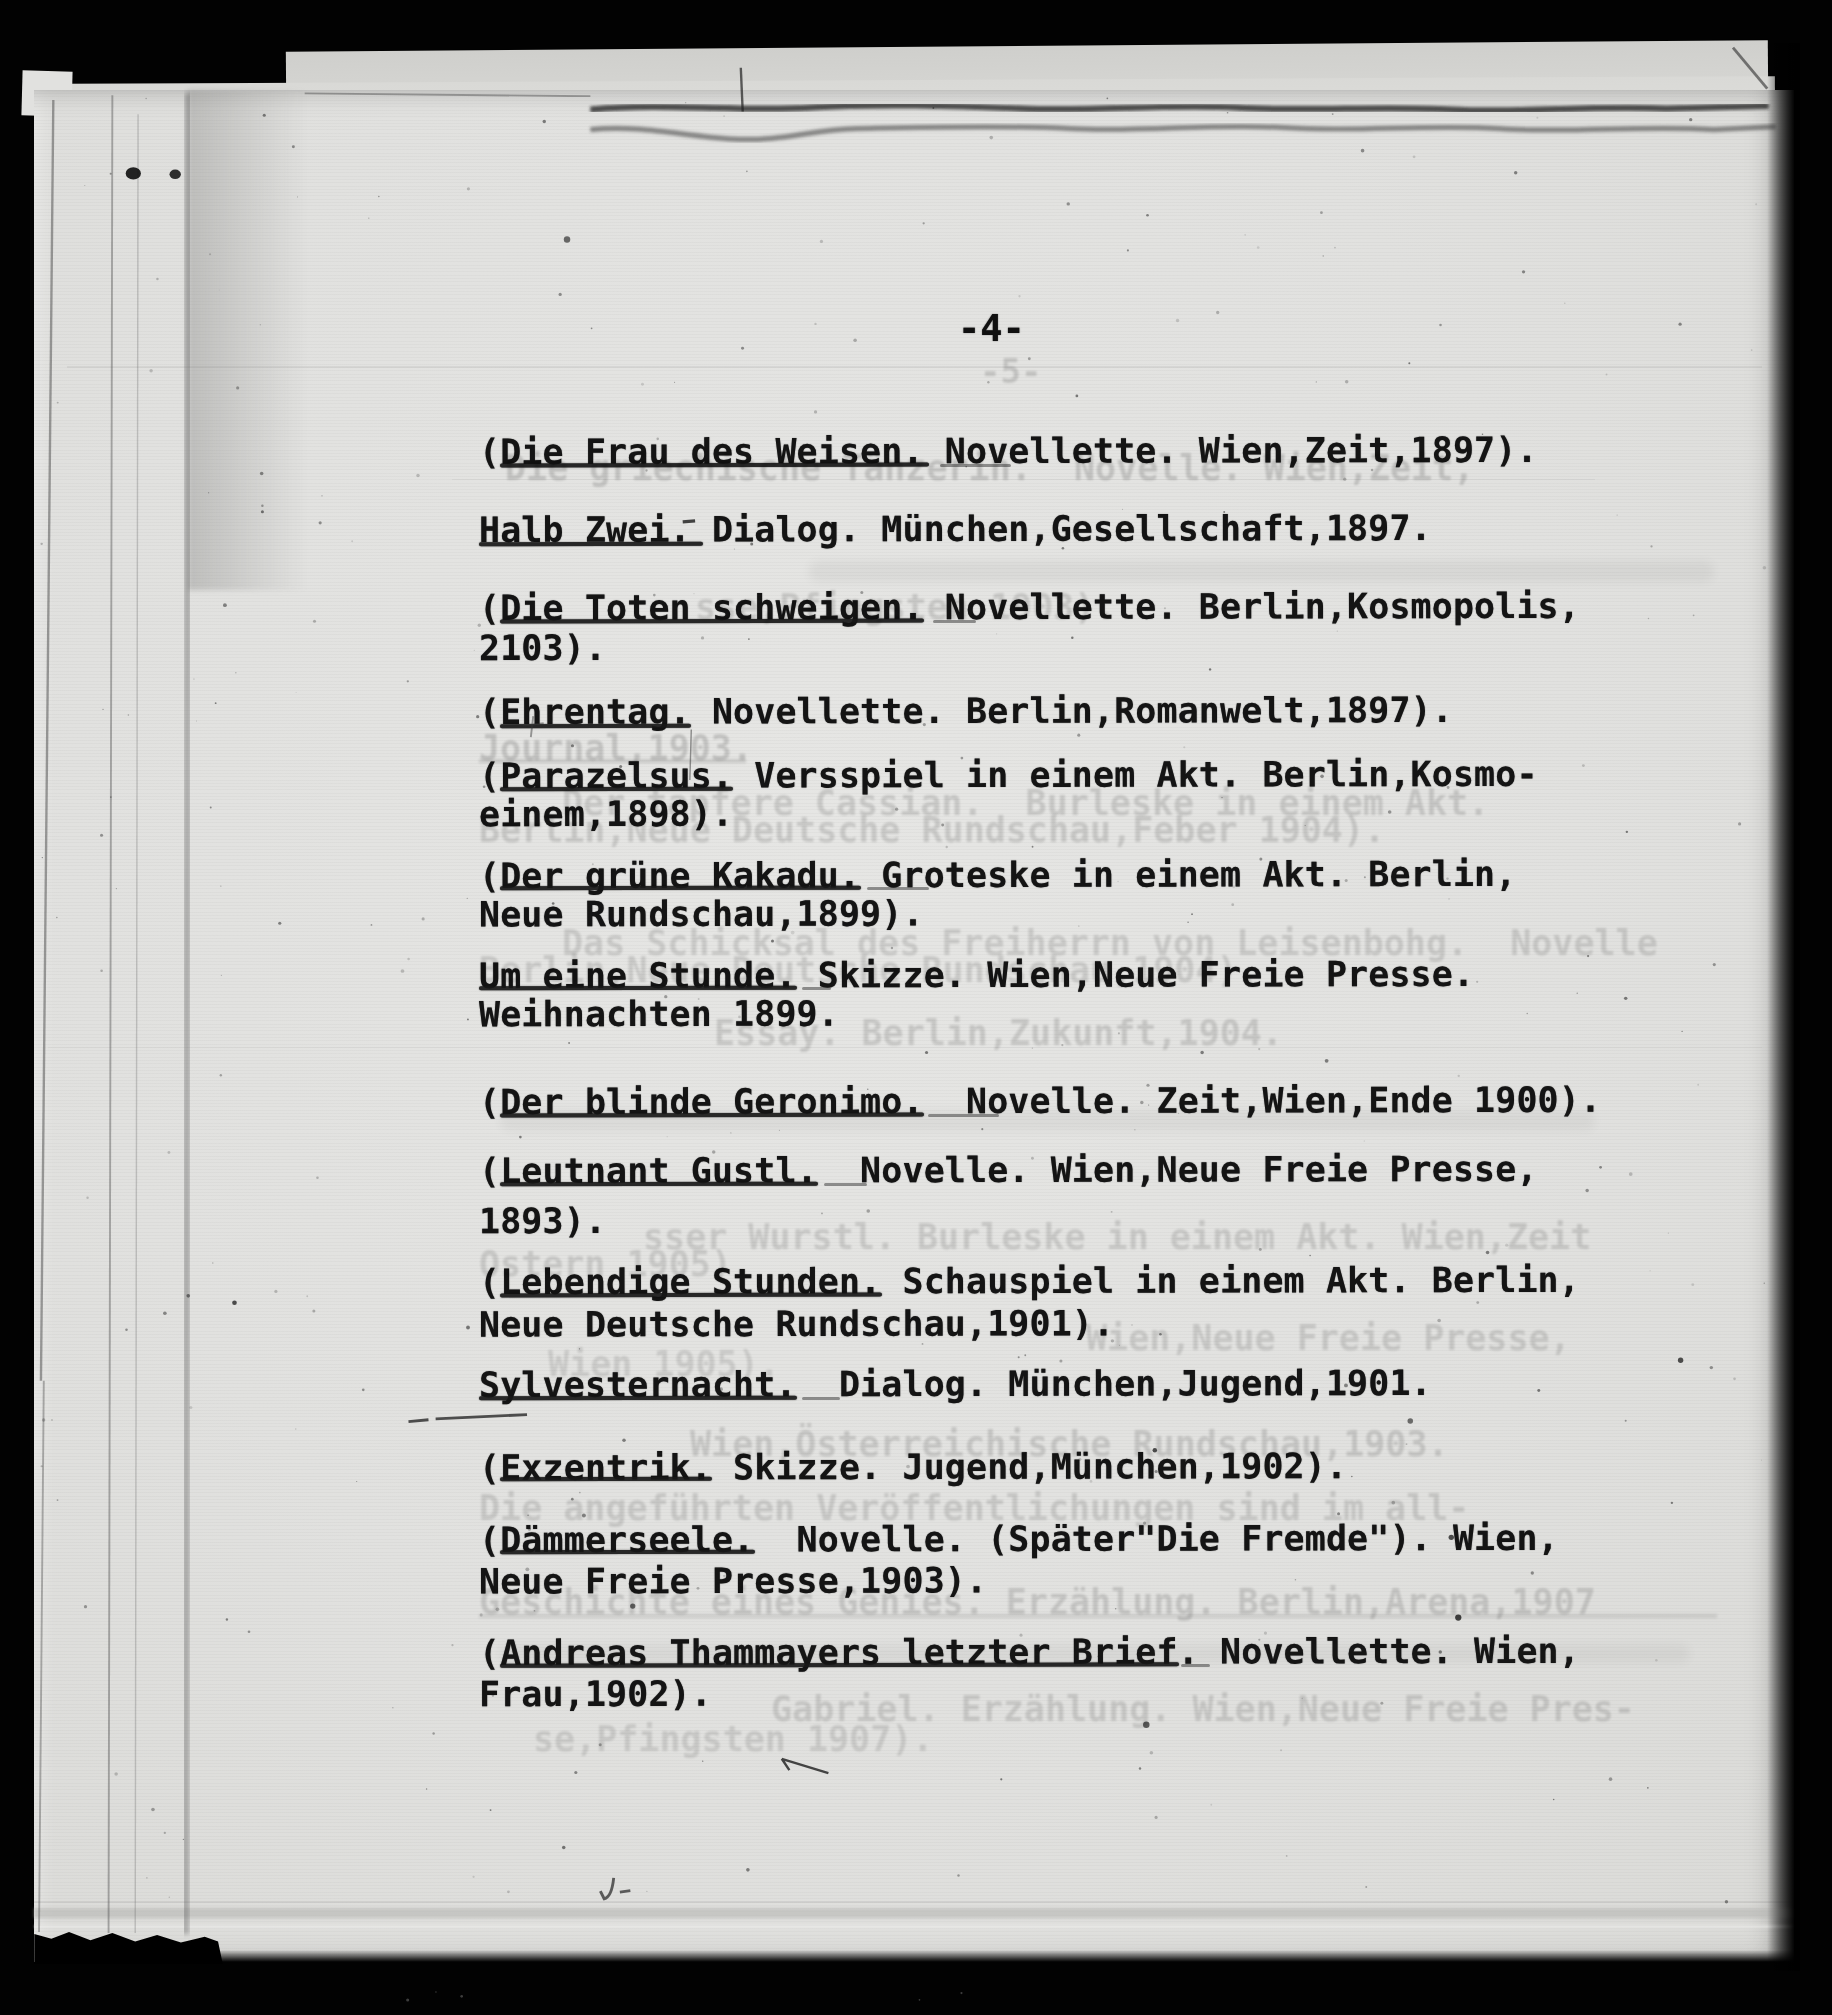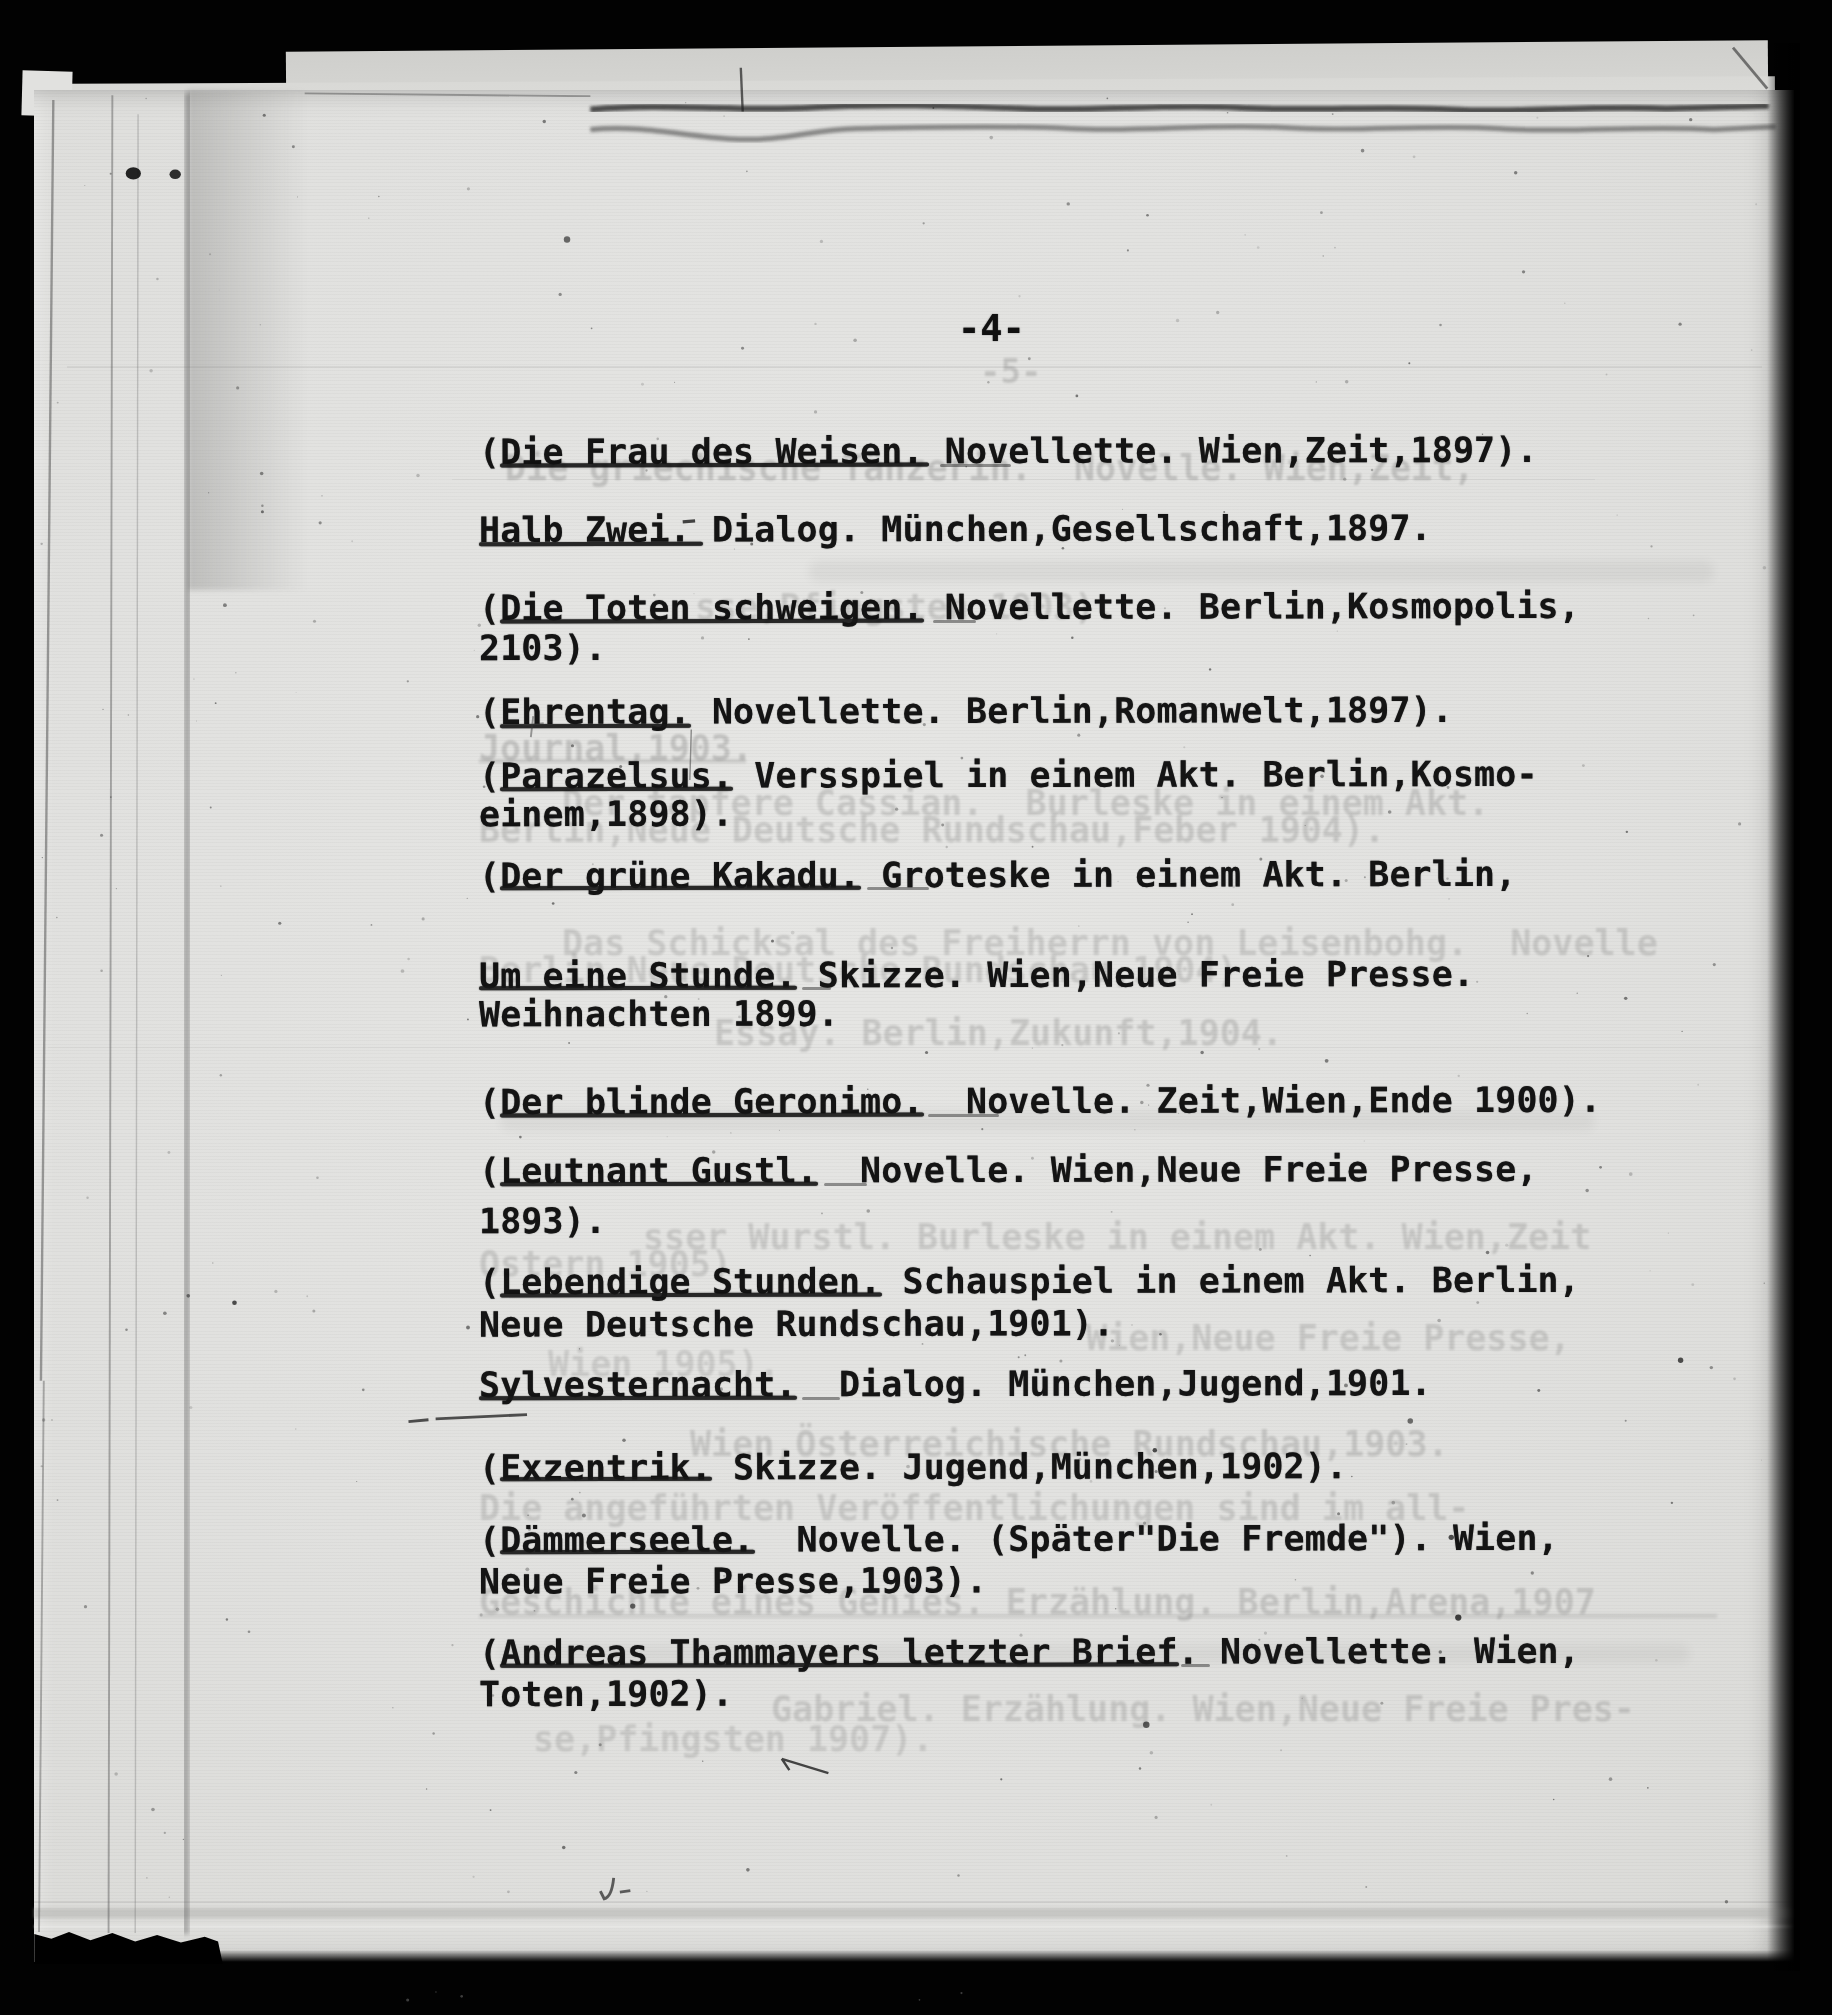--- a/index.html
+++ b/index.html
@@ -63,33 +63,34 @@
   <div class="gpgnum">-5-</div>
 
   <div class="tl" style="top:431px">(Die Frau des Weisen. Novellette. Wien,Zeit,1897).</div>
   <div class="tl" style="top:509px">Halb Zwei. Dialog. München,Gesellschaft,1897.</div>
   <div class="tl" style="top:587px">(Die Toten schweigen. Novellette. Berlin,Kosmopolis,</div>
   <div class="tl" style="top:628px">2103).</div>
   <div class="tl" style="top:691px">(Ehrentag. Novellette. Berlin,Romanwelt,1897).</div>
   <div class="tl" style="top:755px">(Parazelsus. Versspiel in einem Akt. Berlin,Kosmo-</div>
   <div class="tl" style="top:794px">einem,1898).</div>
   <div class="tl" style="top:855px">(Der grüne Kakadu. Groteske in einem Akt. Berlin,</div>
+  <div class="tl" style="top:894px">Neue Rundschau,1899).</div>
   <div class="tl" style="top:955px">Um eine Stunde. Skizze. Wien,Neue Freie Presse.</div>
   <div class="tl" style="top:994px">Weihnachten 1899.</div>
   <div class="tl" style="top:1081px">(Der blinde Geronimo.  Novelle. Zeit,Wien,Ende 1900).</div>
   <div class="tl" style="top:1150px">(Leutnant Gustl.  Novelle. Wien,Neue Freie Presse,</div>
   <div class="tl" style="top:1201px">1893).</div>
   <div class="tl" style="top:1261px">(Lebendige Stunden. Schauspiel in einem Akt. Berlin,</div>
   <div class="tl" style="top:1304px">Neue Deutsche Rundschau,1901).</div>
   <div class="tl" style="top:1364px">Sylvesternacht.  Dialog. München,Jugend,1901.</div>
   <div class="tl" style="top:1447px">(Exzentrik. Skizze. Jugend,München,1902).</div>
   <div class="tl" style="top:1519px">(Dämmerseele.  Novelle. (Später"Die Fremde"). Wien,</div>
   <div class="tl" style="top:1561px">Neue Freie Presse,1903).</div>
   <div class="tl" style="top:1632px">(Andreas Thammayers letzter Brief. Novellette. Wien,</div>
-  <div class="tl" style="top:1674px">Toten,1902).</div>
+  <div class="tl" style="top:1674px">Frau,1902).</div>
 
   <div class="u" style="left:500px;top:463px;width:429px"></div>
   <div class="ut" style="left:940px;top:464px;width:71px"></div>
   <div class="u" style="left:479px;top:542px;width:224px"></div>
   <div class="u" style="left:500px;top:619px;width:424px"></div>
   <div class="ut" style="left:933px;top:620px;width:43px"></div>
   <div class="u" style="left:500px;top:724px;width:191px"></div>
   <div class="u" style="left:500px;top:787px;width:233px"></div>
   <div class="u" style="left:500px;top:886px;width:361px"></div>
   <div class="ut" style="left:867px;top:887px;width:62px"></div>

